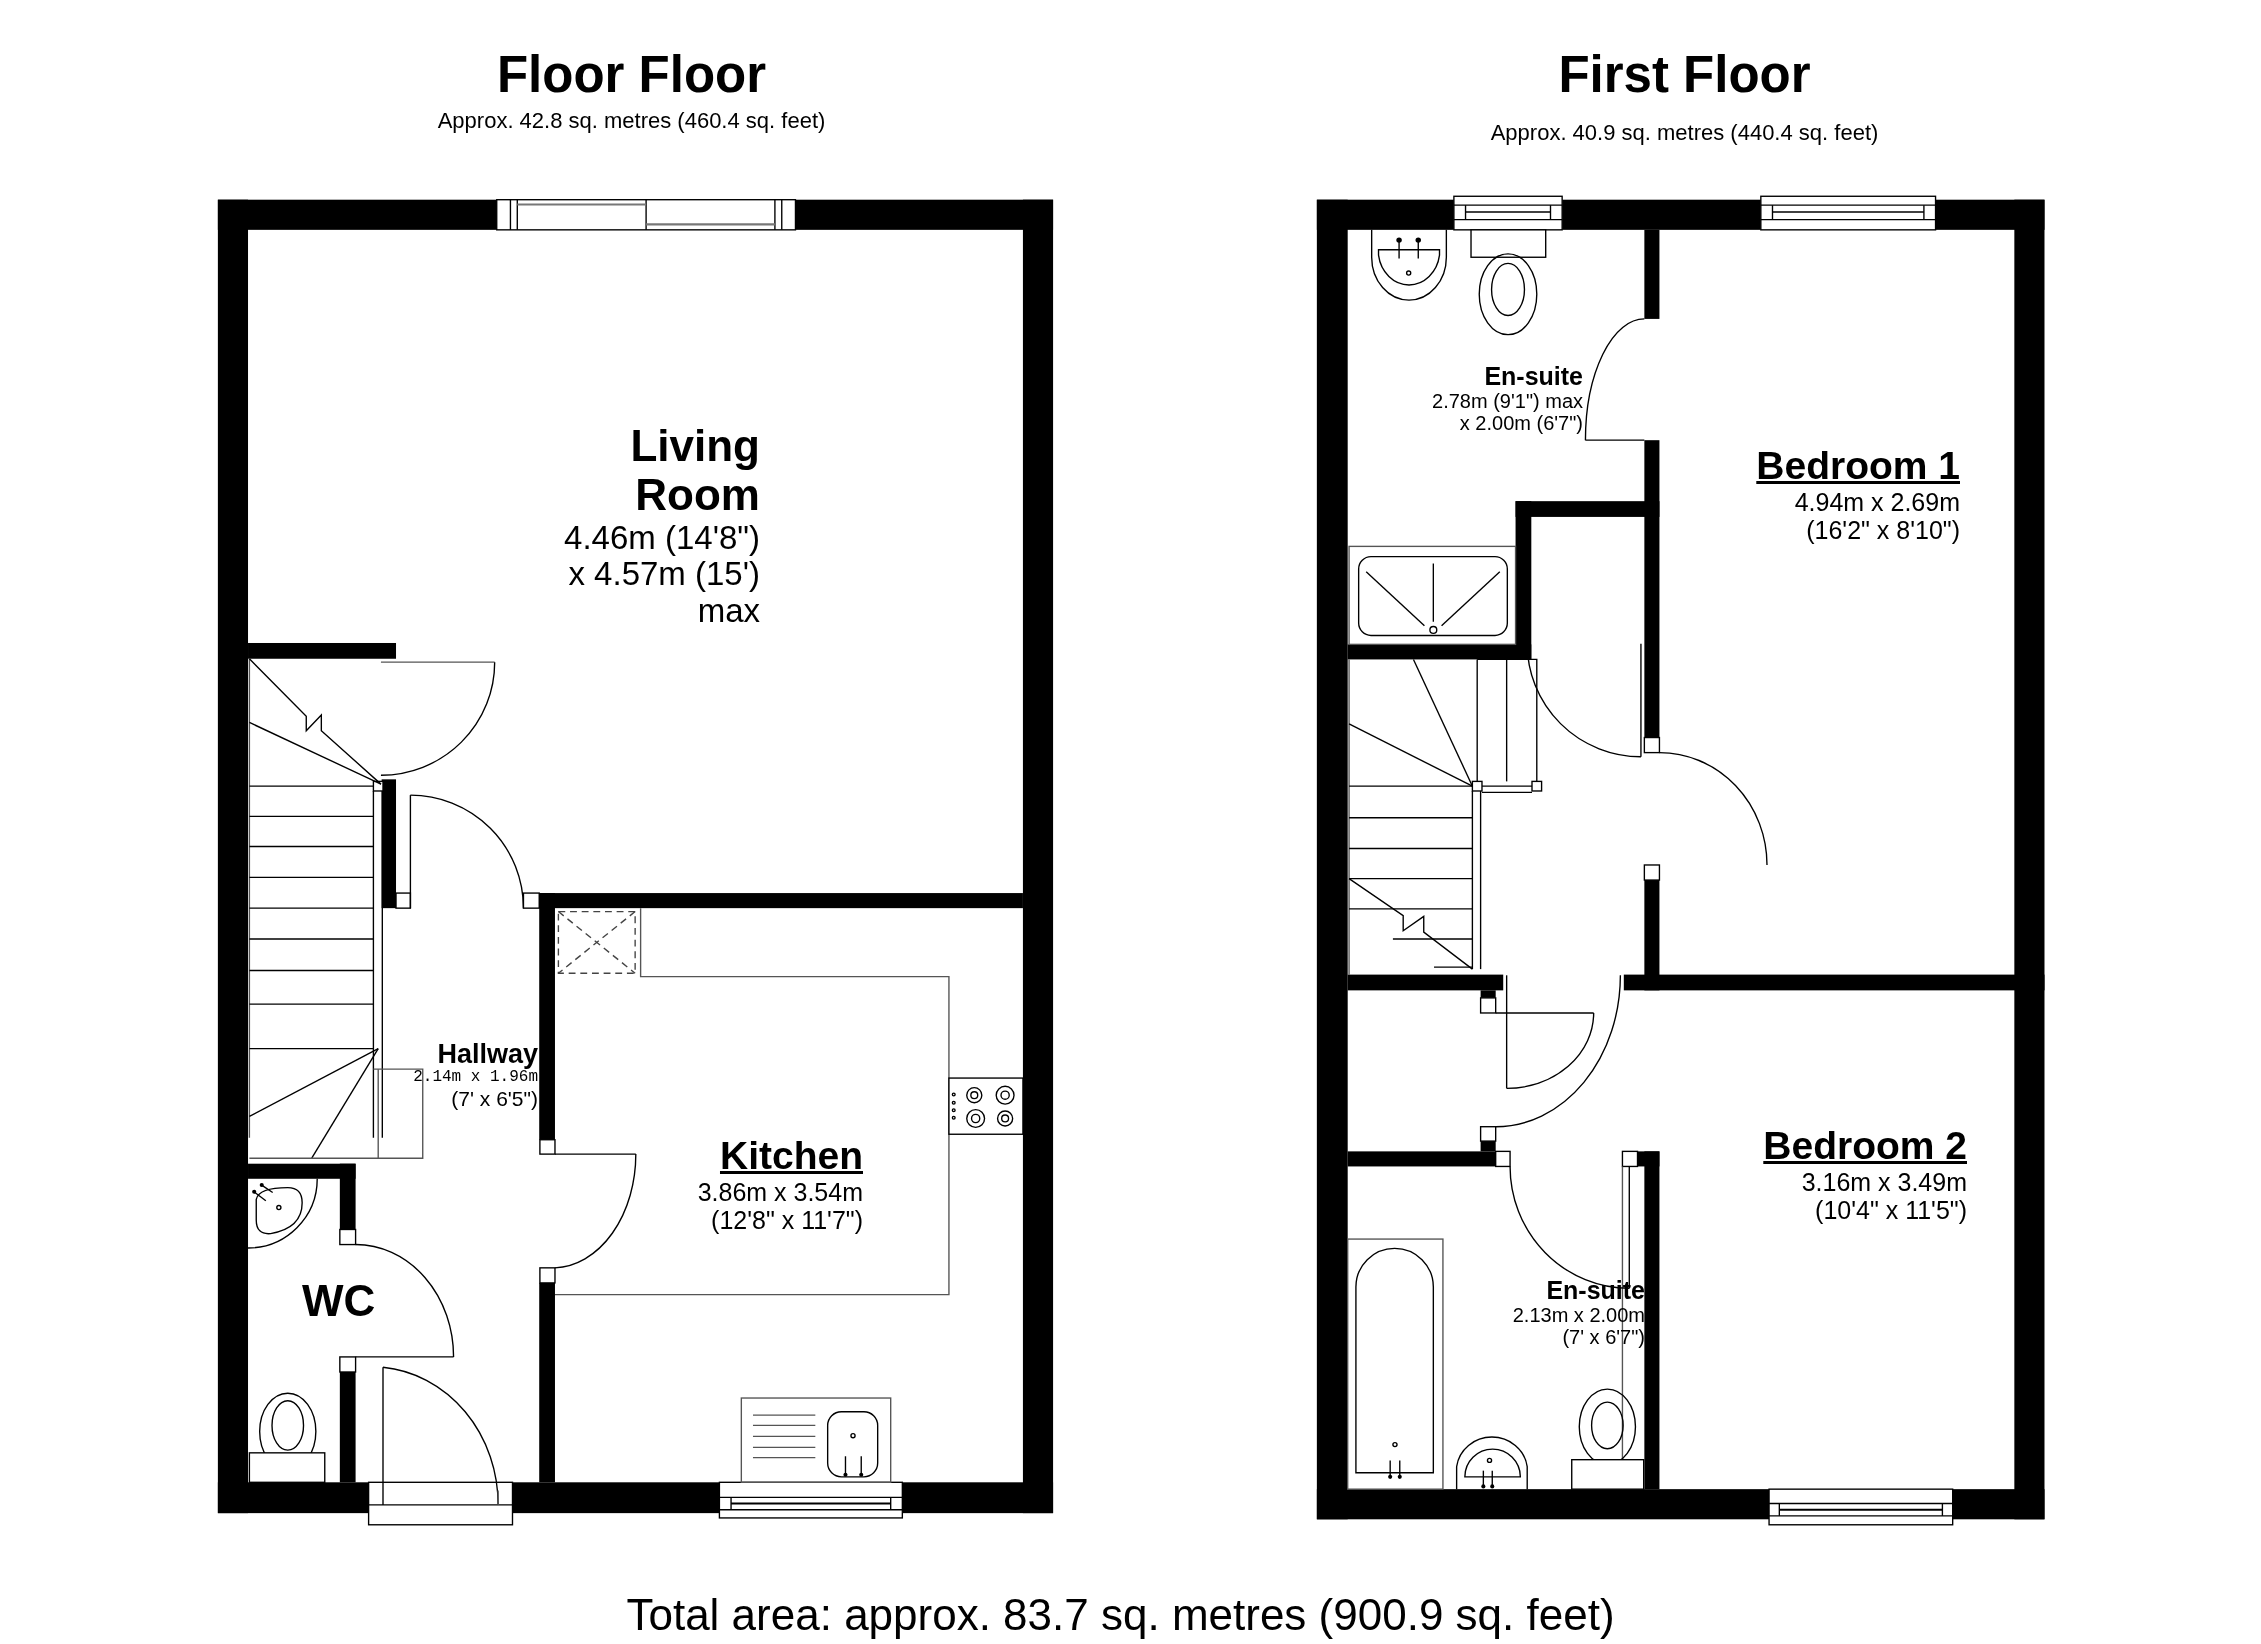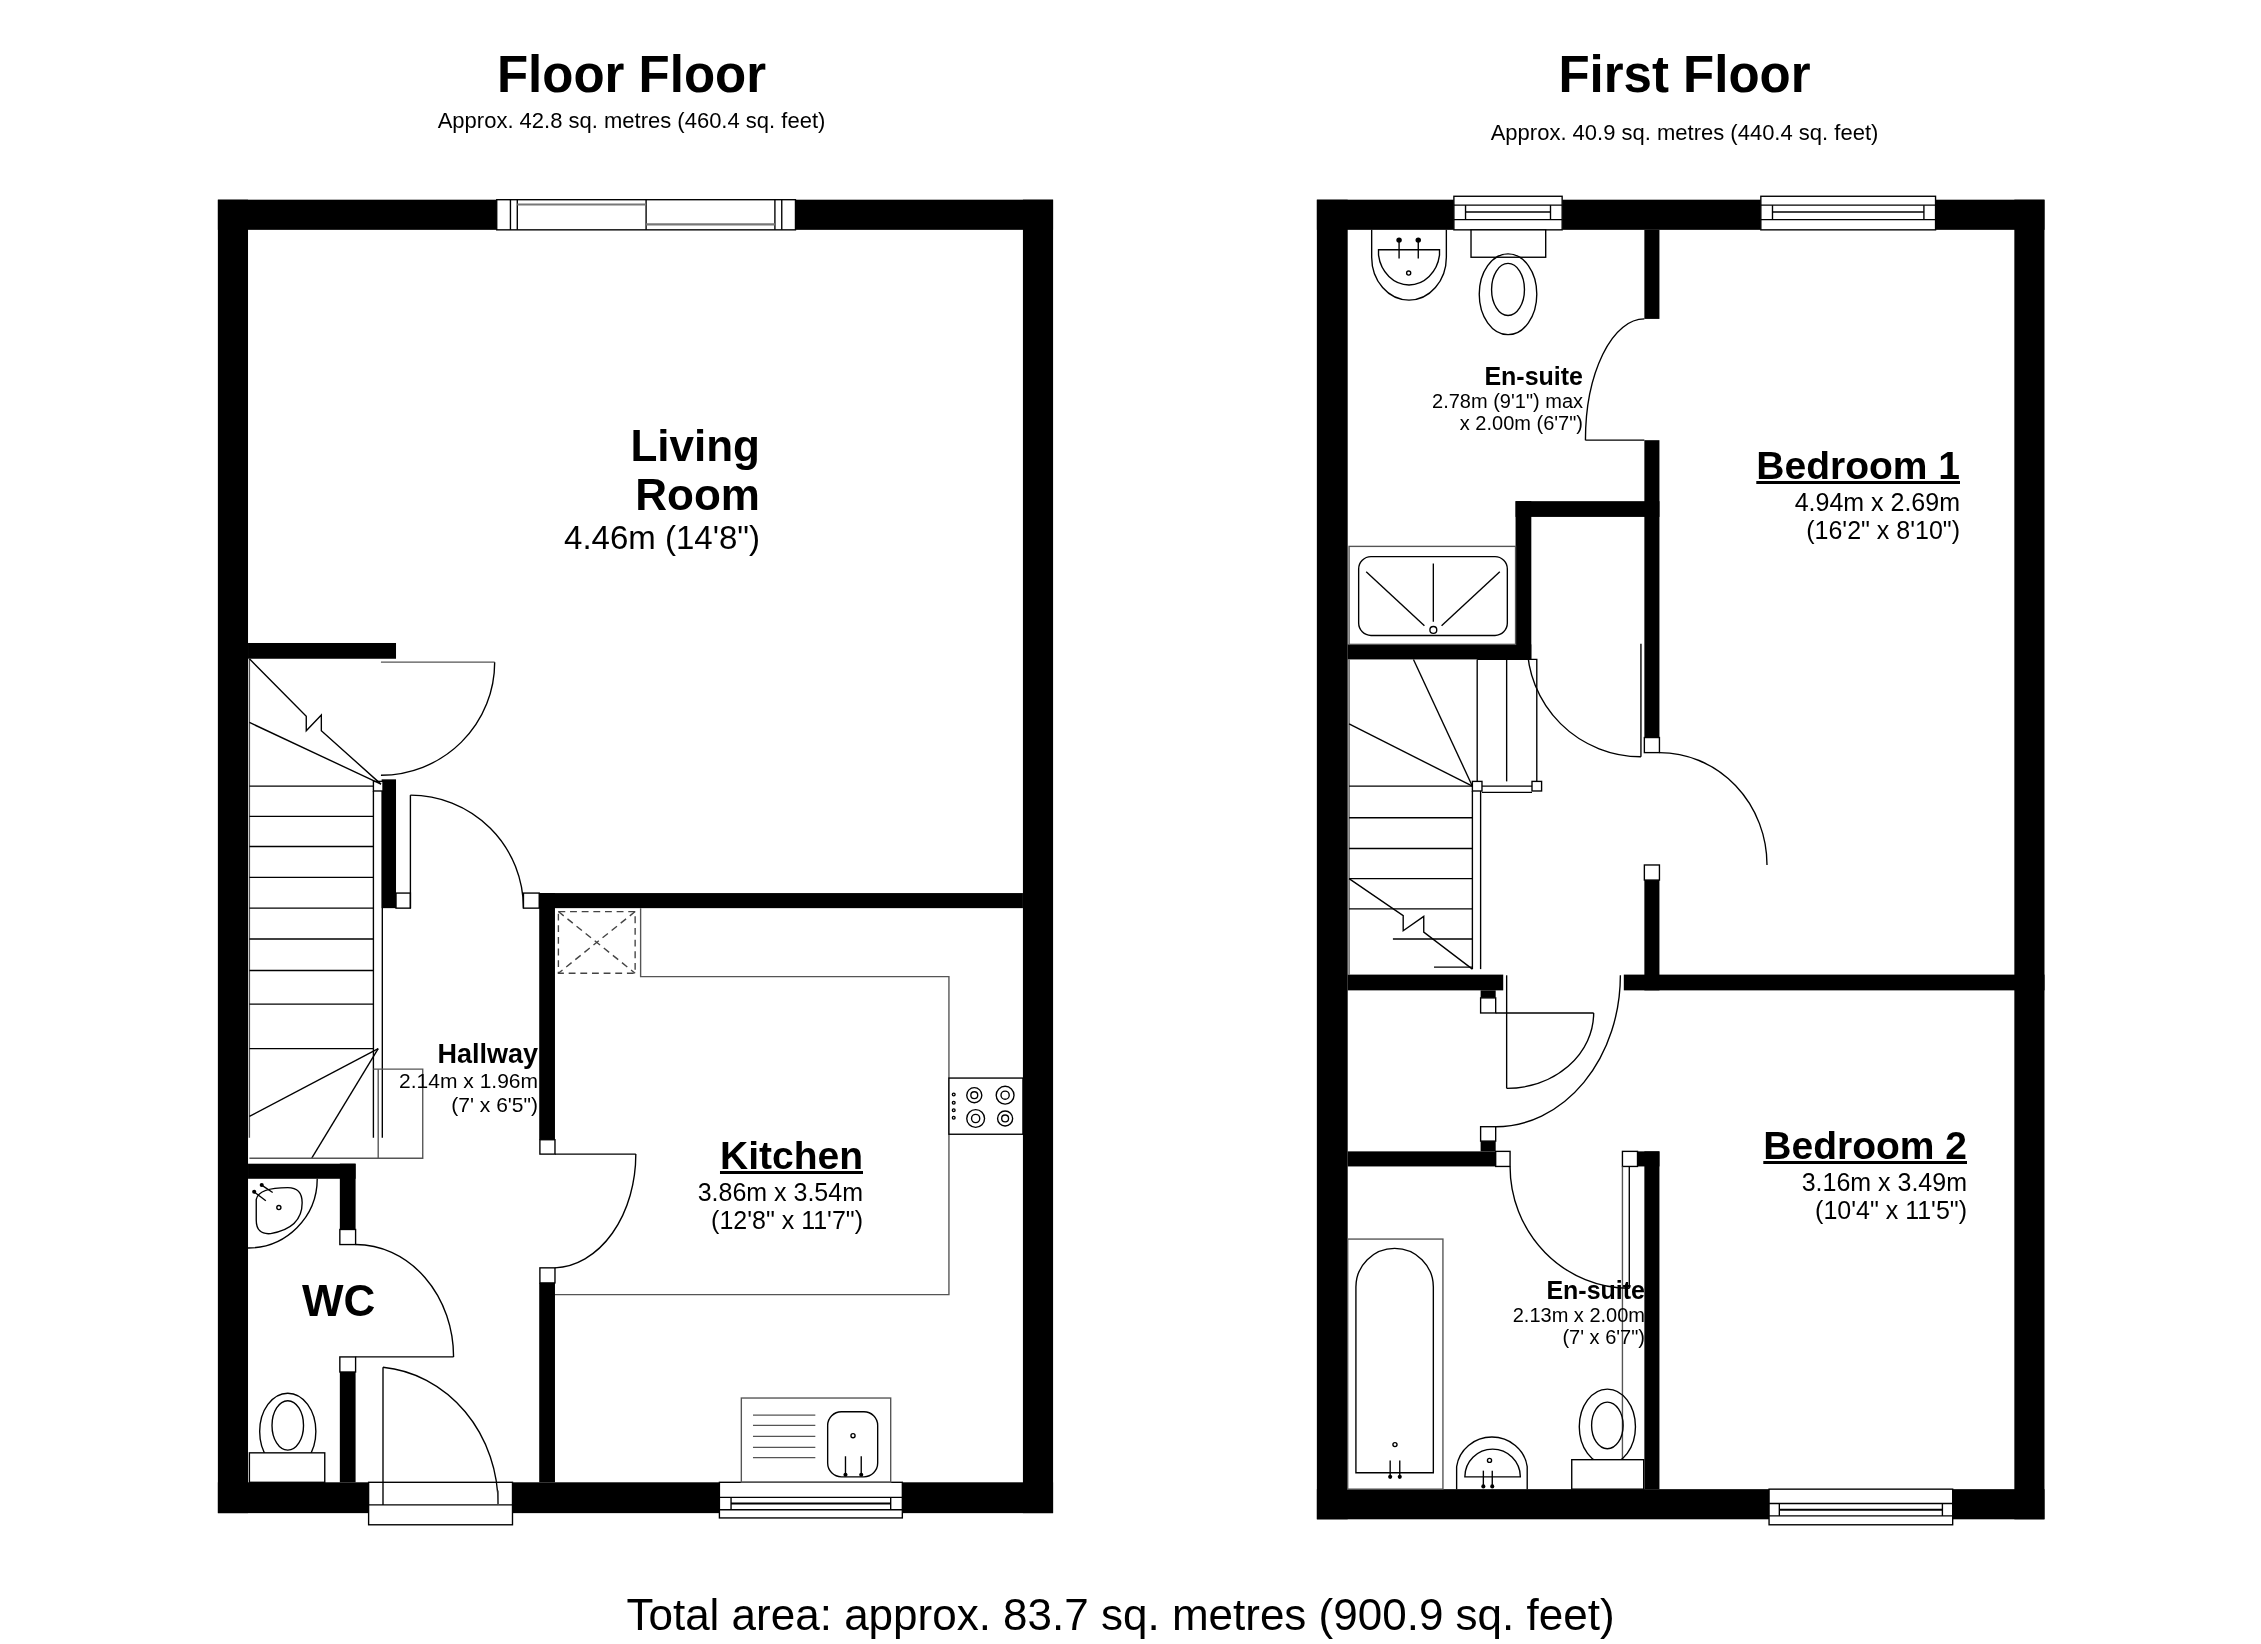--- a/index.html
+++ b/index.html
@@ -328,24 +328,25 @@
       <ellipse class="thin" cx="2346" cy="2080" rx="23" ry="34"></ellipse>
       <rect class="fix" x="2294" y="2130" width="105" height="43"></rect>
     </g>
   </g>
 </svg>
 
 <div class="abs room lg" style="left:500px; top:421px; width:260px;">
   <span class="name">Living</span>
   <span class="name">Room</span>
   <span class="dim">4.46m (14'8")</span>
+  <span class="dim">x 4.57m (15') max</span>
 </div>
 <div class="abs room sm" style="left:353px; top:1039px; width:185px;">
   <span class="name" style="font-size:27px;">Hallway</span>
-  <span class="dim" style="font-size:21px;">2.14m x 1.96m</span>
+  <span class="dim" style="font-size:16px;font-family:Liberation Mono, monospace;">2.14m x 1.96m</span>
   <span class="dim" style="font-size:21px;">(7' x 6'5")</span>
 </div>
 <div class="abs room md" style="left:644px; top:1134px; width:219px;">
   <span class="name">Kitchen</span>
   <span class="dim">3.86m x 3.54m</span>
   <span class="dim">(12'8" x 11'7")</span>
 </div>
 <div class="abs wc" style="left:254px; top:1276px;">WC</div>
 
 <div class="abs room sm" style="left:1364px; top:362px; width:219px;">

